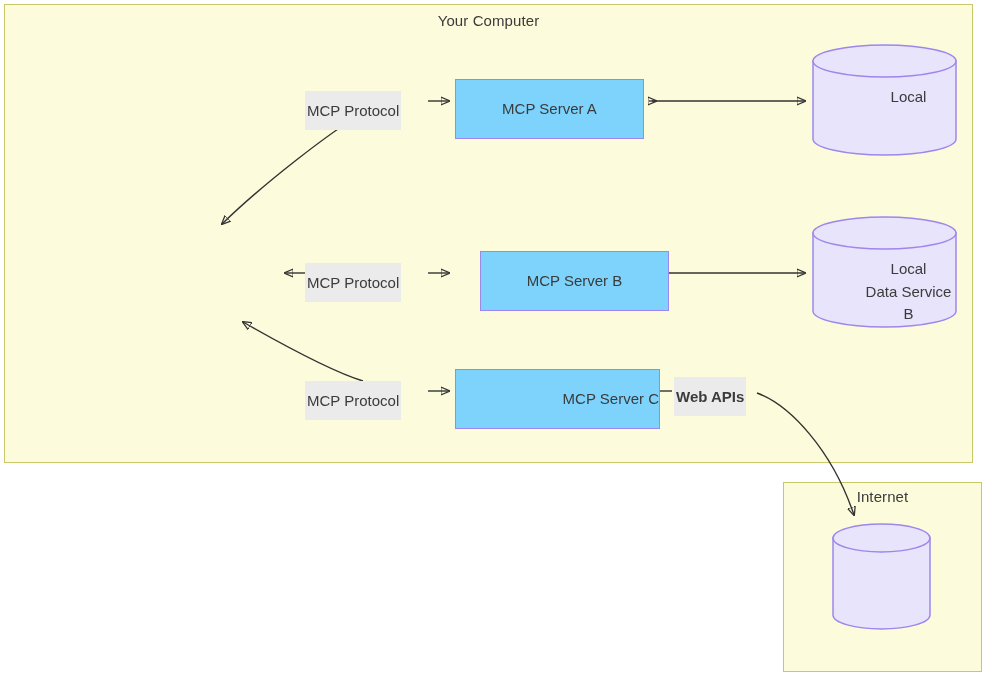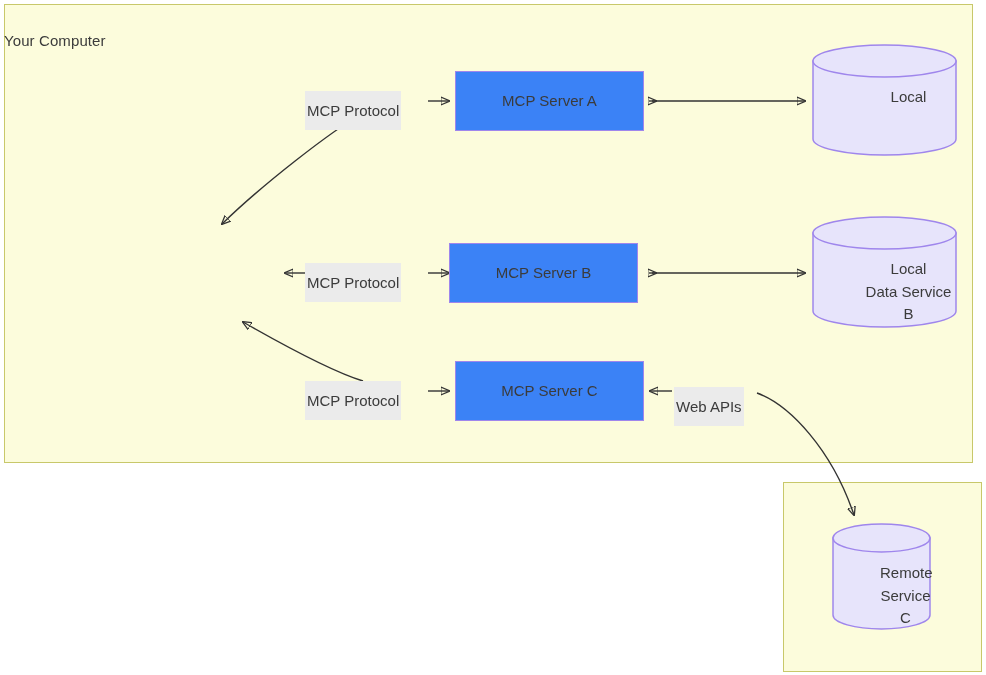--- a/index.html
+++ b/index.html
@@ -19,39 +19,39 @@
   .group {
     position: absolute;
     background: #fcfcdc;
     border: 1px solid #c8c86a;
     box-sizing: border-box;
   }
   .group-title {
     position: absolute;
     left: 0;
     right: 0;
-    text-align: left;
+    text-align: center;
     font-size: 15px;
     color: #3b3b3b;
     letter-spacing: .1px;
-    margin-top: 20px;
   }
   
   .node-box {
     position: absolute;
-    background: #3b82f6;
+    background: #7dd3fc;
     border: 1.5px solid #9f86ec;
     box-sizing: border-box;
     display: flex;
     align-items: center;
     justify-content: center;
     text-align: center;
     font-size: 15px;
     color: #3b3b3b;
     line-height: 1.45;
+    margin-top: 8px;
   }
   .node-box .lines {
     display: block;
     width: 100%;
   }
   .node-box .lines span { display: block; }
 
   
   .cyl {
     position: absolute;
@@ -99,20 +99,21 @@
 <body>
 
 <div id="canvas">
 
   <div class="group" style="left:4px; top:4px; width:969px; height:459px;">
   </div>
   <div class="group-title" style="left:4px; top:12px; width:969px;">Your Computer</div>
 
   <div class="group" style="left:783px; top:482px; width:199px; height:190px;">
   </div>
+  <div class="group-title" style="left:783px; top:488px; width:199px;">Internet</div>
 
   <svg id="edges" viewBox="0 0 986 675">
     <defs>
       <marker id="arrowEnd" viewBox="0 0 10 10" refX="9" refY="5" markerWidth="6.5" markerHeight="6.5" orient="auto-start-reverse">
         <path d="M 0 0.6 L 10 5 L 0 9.4 z" fill="#333333" stroke="none"></path>
       </marker>
     </defs>
 
     <path d="M 363 113 C 330 132, 262 185, 222 224" marker-end="url(#arrowEnd)"></path>
     <line x1="428" y1="101" x2="449" y2="101" marker-end="url(#arrowEnd)"></line>
@@ -132,25 +133,25 @@
     <line x1="672" y1="391" x2="650" y2="391" marker-end="url(#arrowEnd)"></line>
 
     <path d="M 757 393 C 790 405, 832 450, 854 515" marker-end="url(#arrowEnd)"></path>
   </svg>
 
 
   <div class="node-box" style="left:455px; top:71px; width:189px; height:60px;">
     <span>MCP Server A</span>
   </div>
 
-  <div class="node-box" style="left:449px; top:243px; width:189px; height:60px;">
+  <div class="node-box" style="left:480px; top:243px; width:189px; height:60px;">
     <span>MCP Server B</span>
   </div>
 
-  <div class="node-box" style="left:455px; top:361px; width:189px; height:60px;">
+  <div class="node-box" style="left:455px; top:361px; width:205px; height:60px;justify-content:flex-end;">
     <span>MCP Server C</span>
   </div>
 
   <div class="cyl" style="left:812px; top:44px; width:145px; height:112px;">
     <svg width="145" height="112" viewBox="0 0 145 112">
       <path d="M 1 17 L 1 95 A 71.5 16 0 0 0 144 95 L 144 17 Z" fill="#e7e4fb" stroke="#9f86ec" stroke-width="1.5"></path>
       <ellipse cx="72.5" cy="17" rx="71.5" ry="16" fill="#e7e4fb" stroke="#9f86ec" stroke-width="1.5"></ellipse>
     </svg>
     <div class="cyl-label" style="top:42px;">
       <span>Local</span>
@@ -166,27 +167,23 @@
       <span>Local</span>
       <span>Data Service B</span>
     </div>
   </div>
 
   <div class="cyl" style="left:832px; top:523px; width:99px; height:107px;">
     <svg width="99" height="107" viewBox="0 0 99 107">
       <path d="M 1 15 L 1 92 A 48.5 14 0 0 0 98 92 L 98 15 Z" fill="#e7e4fb" stroke="#9f86ec" stroke-width="1.5"></path>
       <ellipse cx="49.5" cy="15" rx="48.5" ry="14" fill="#e7e4fb" stroke="#9f86ec" stroke-width="1.5"></ellipse>
     </svg>
-    <div class="cyl-label" style="top:39px;">
-      <span>Remote</span>
-      <span>Service C</span>
-    </div>
   </div>
 
   <div class="edge-label" style="left:305px; top:91px;">MCP Protocol</div>
 
   <div class="edge-label" style="left:305px; top:263px;">MCP Protocol</div>
 
   <div class="edge-label" style="left:305px; top:381px;">MCP Protocol</div>
 
-  <div class="edge-label" style="left:674px; top:387px;">Web APIs</div>
+  <div class="edge-label" style="left:674px; top:377px;font-weight:bold;">Web APIs</div>
 
 </div>
 
 </body></html>

